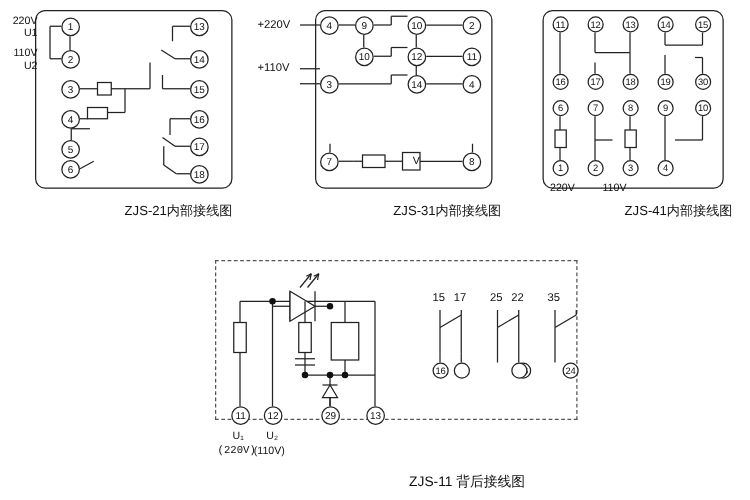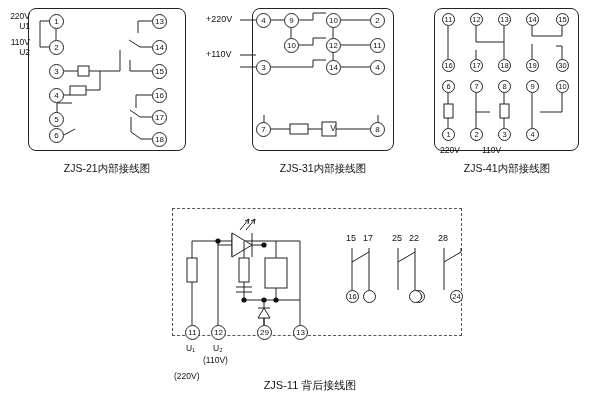--- a/index.html
+++ b/index.html
@@ -24,21 +24,21 @@
     position: absolute;
     border: 1px solid #222;
     border-radius: 8px;
     background: #fff;
     box-sizing: border-box;
   }
   .caption {
     position: absolute;
     font-size: 10.5px;
     color: #111;
-    text-align: center;
+    text-align: right;
     white-space: nowrap;
   }
   .term {
     position: absolute;
     width: 15px;
     height: 15px;
     border: 1px solid #222;
     border-radius: 50%;
     background: #fff;
     box-sizing: border-box;
@@ -338,29 +338,29 @@
 
   <div class="term" style="left:185px; top:325px;">11</div>
   <div class="term" style="left:211px; top:325px;">12</div>
   <div class="term" style="left:257px; top:325px;">29</div>
   <div class="term" style="left:293px; top:325px;">13</div>
 
   <div class="lbl b" style="left:346px; top:233px;">15</div>
   <div class="lbl b" style="left:363px; top:233px;">17</div>
   <div class="lbl b" style="left:392px; top:233px;">25</div>
   <div class="lbl b" style="left:409px; top:233px;">22</div>
-  <div class="lbl b" style="left:438px; top:233px;">28</div>
+  <div class="lbl b" style="left:438px; top:233px;">35</div>
 
   <div class="term sm" style="left:346px; top:290px;">16</div>
   <div class="term sm" style="left:412px; top:290px;">26</div>
   <div class="term sm" style="left:438px; top:290px;margin-left:12px;">24</div>
 
   <div class="term sm" style="left:363px; top:290px;"></div>
   <div class="term sm" style="left:409px; top:290px;"></div>
 
   <div class="lbl" style="left:186px; top:344px;">U₁</div>
-  <div class="lbl" style="left:174px; top:372px;">(220V)</div>
+  <div class="lbl" style="left:174px; top:356px;font-family:Liberation Mono, monospace;">(220V)</div>
   <div class="lbl" style="left:213px; top:344px;">U₂</div>
   <div class="lbl" style="left:203px; top:356px;">(110V)</div>
 
   <div class="caption cap-main" style="left:200px; top:378px; width:220px;">ZJS-11 背后接线图</div>
 
 </div>
 
 </body></html>

